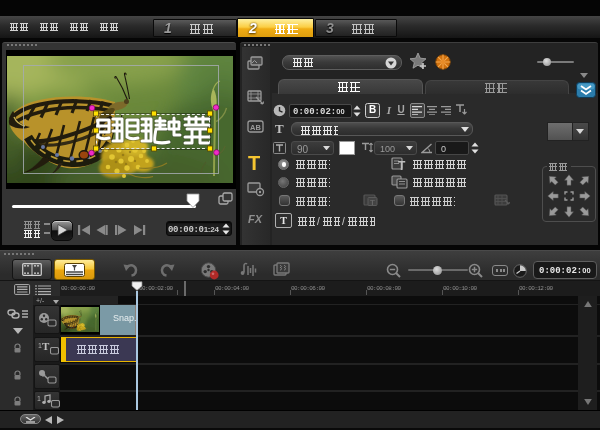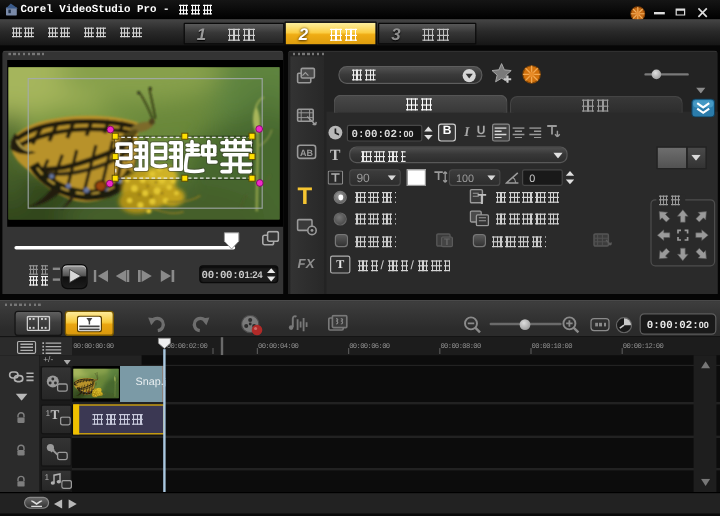--- a/index.html
+++ b/index.html
@@ -26,40 +26,20 @@
 .zh10{height:10px;background-size:100% 1px,100% 1px,100% 1px,100% 100%;background-position:0 0,0 4.5px,0 100%,0 0;
  background-image:
   repeating-linear-gradient(90deg,currentColor 0 10px,transparent 10px 12.5px),
   repeating-linear-gradient(90deg,currentColor 0 10px,transparent 10px 12.5px),
   repeating-linear-gradient(90deg,currentColor 0 10px,transparent 10px 12.5px),
   repeating-linear-gradient(90deg,transparent 0 1px,currentColor 1px 2px,transparent 2px 4.5px,currentColor 4.5px 5.5px,transparent 5.5px 8px,currentColor 8px 9px,transparent 9px 12.5px);}
 .mono{font-family:"Liberation Mono",monospace;}
 </style></head><body>
 <div id="app">
 
-<div class="abs" style="left:0;top:0;width:600px;height:16px;background:linear-gradient(#151515,#000);">
- <svg class="abs" style="left:4px;top:2px" width="12" height="12" viewBox="0 0 12 12">
-  <rect x="1" y="4" width="9" height="7" rx="1" fill="#7a8aa8"></rect>
-  <path d="M1 5 L5 1 L11 5 Z" fill="#3a5a8a"></path>
-  <rect x="3" y="6" width="2" height="3" fill="#203048"></rect>
- </svg>
- <div class="abs mono" style="left:17px;top:3px;font-size:9px;font-weight:bold;color:#fff;letter-spacing:0px;">Corel VideoStudio Pro - </div>
- <span class="zh8" style="left:149px;top:4px;width:28px;color:#fff;"></span>
- <svg class="abs" style="left:525px;top:5px" width="13" height="13" viewBox="0 0 14 14">
-  <circle cx="7" cy="7" r="6.2" fill="#c66a14"></circle>
-  <circle cx="7" cy="7" r="6.2" fill="none" stroke="#8a4508" stroke-width="1"></circle>
-  <path d="M7 1 V13 M1 7 H13 M2.7 2.7 L11.3 11.3 M11.3 2.7 L2.7 11.3" stroke="#f0b060" stroke-width="1" fill="none"></path>
-  <circle cx="7" cy="7" r="2" fill="#e89038"></circle>
- </svg>
- <div class="abs" style="left:545px;top:10px;width:9px;height:2px;background:#ddd;"></div>
- <div class="abs" style="left:563px;top:7px;width:8px;height:6px;border:1px solid #ddd;border-top:2px solid #ddd;"></div>
- <svg class="abs" style="left:581px;top:6px" width="9" height="9" viewBox="0 0 9 9">
-        <path d="M1 1 L8 8 M8 1 L1 8" stroke="#ddd" stroke-width="1.4"></path>
-      </svg>
-</div>
 
 <div class="abs" style="left:0;top:16px;width:600px;height:22px;background:linear-gradient(#454545,#2a2a2a 45%,#151515);">
  <span class="zh8" style="left:10px;top:7px;width:19px;color:#d2d2d2;"></span>
  <span class="zh8" style="left:40px;top:7px;width:19px;color:#d2d2d2;"></span>
  <span class="zh8" style="left:70px;top:7px;width:19px;color:#d2d2d2;"></span>
  <span class="zh8" style="left:100px;top:7px;width:19px;color:#d2d2d2;"></span>
 
  <div class="abs" style="left:153px;top:3px;width:84px;height:18px;background:linear-gradient(#5a5a5a,#383838 45%,#242424);border:1px solid #0a0a0a;border-radius:1px;">
   <div class="abs" style="left:10px;top:0px;font-size:14px;font-weight:bold;font-style:italic;color:#9a9a9a;text-shadow:0 1px 1px #000;">1</div>
   <span class="zh10" style="left:36px;top:4px;width:23px;color:#cccccc;"></span>

